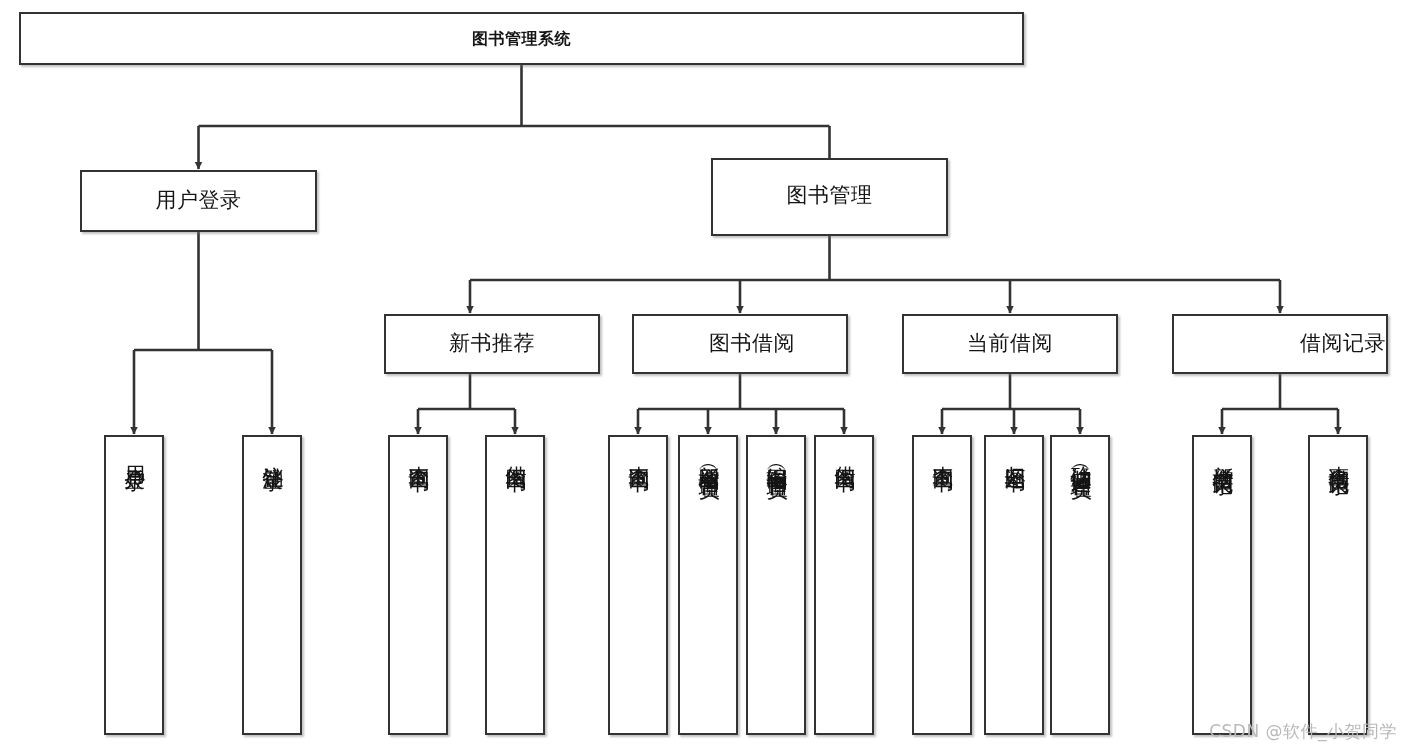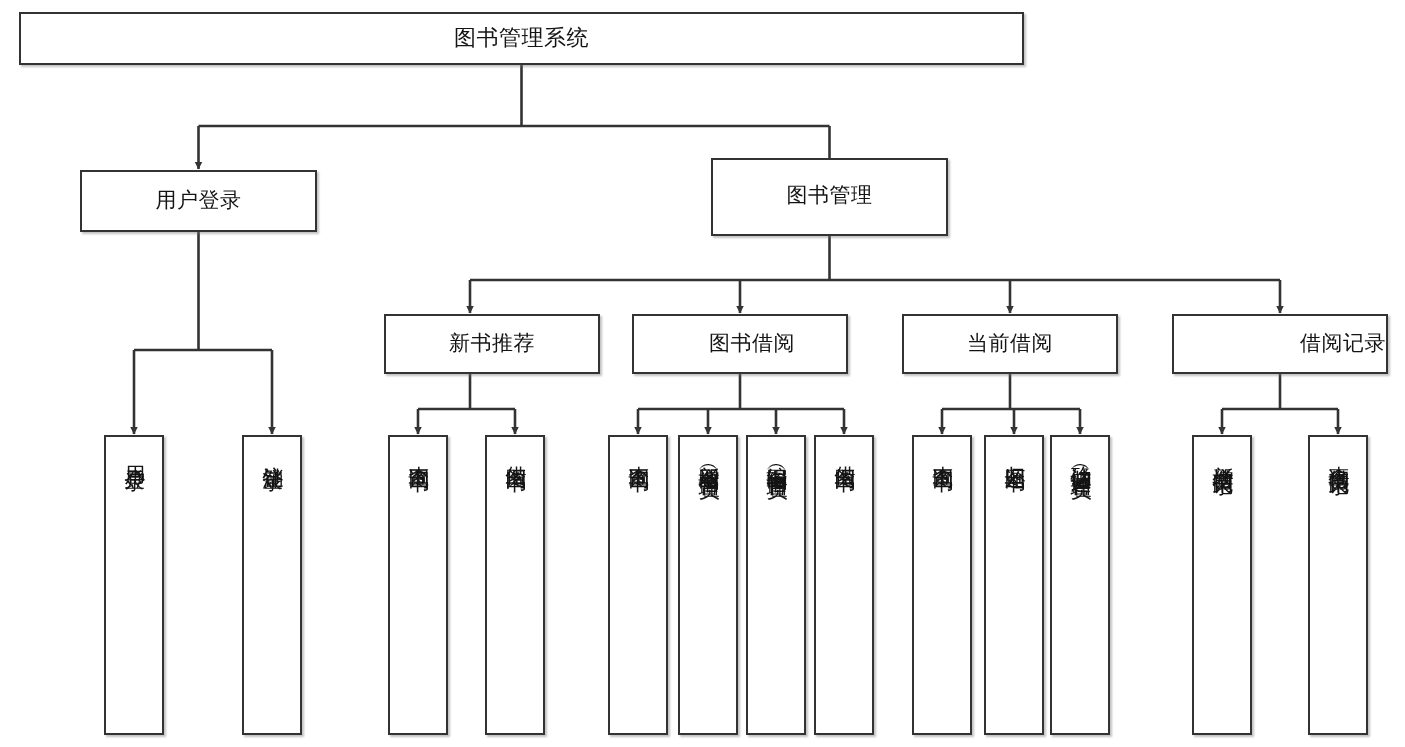--- a/index.html
+++ b/index.html
@@ -44,21 +44,22 @@
     letter-spacing: 0.5px;
     line-height: 1.12;
     color: #141414;
   }
   
   .node.horiz .node-label {
     font-size: 21px;
     white-space: nowrap;
   }
   .node.root .node-label {
-    font-size: 22px;
+    font-size: 16px;
+    font-weight: bold;
   }
   
   .node.vert {
     align-items: flex-start;
     padding-top: 12px;
   }
   .node.vert .node-label {
     writing-mode: vertical-rl;
     text-orientation: upright;
     font-size: 21px;
@@ -183,13 +184,14 @@
         <span class="node-label">确认归还（管理员）</span>
       </div>
       <div class="node vert" style="left: 1192px; top: 435px; width: 60px; height: 300px;">
         <span class="node-label">新增借阅记录</span>
       </div>
       <div class="node vert" style="left: 1308px; top: 435px; width: 60px; height: 300px;">
         <span class="node-label">查询借阅记录</span>
       </div>
     </div>
 
+  <div id="watermark">CSDN @软件_小贺同学</div>
 </div>
 
 </body></html>

